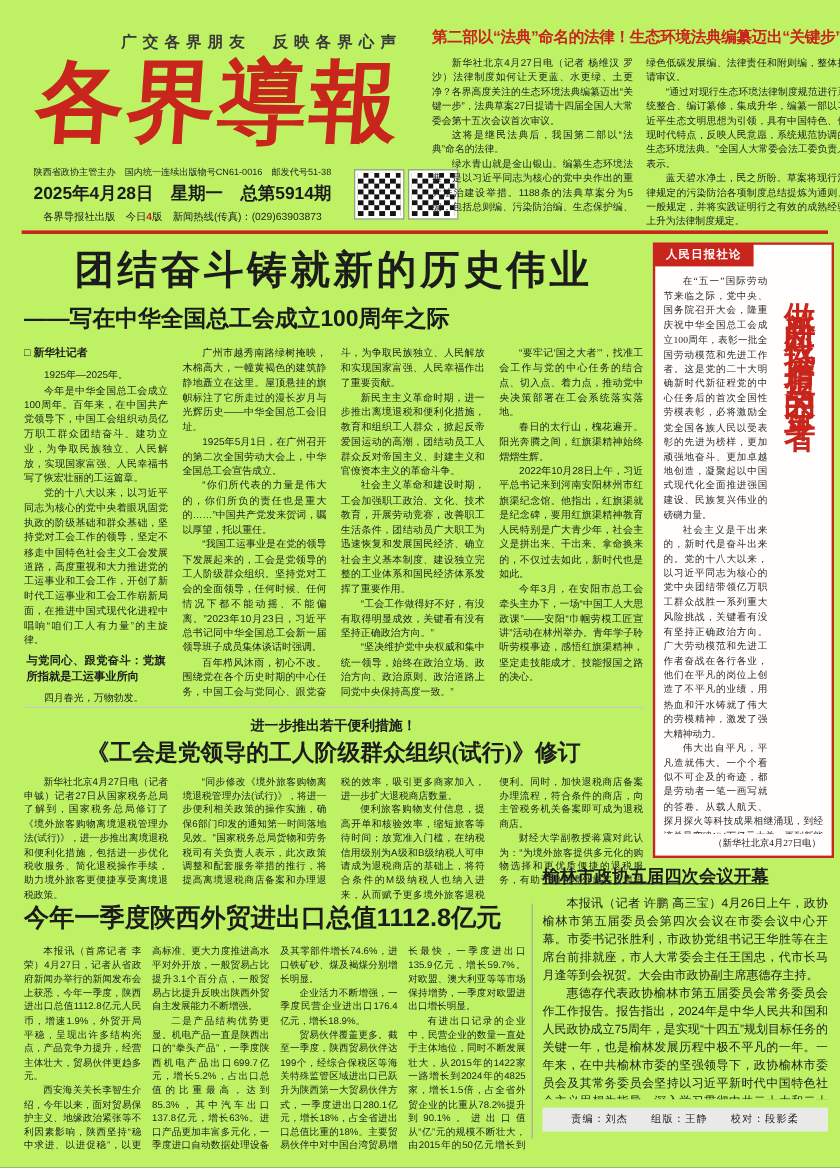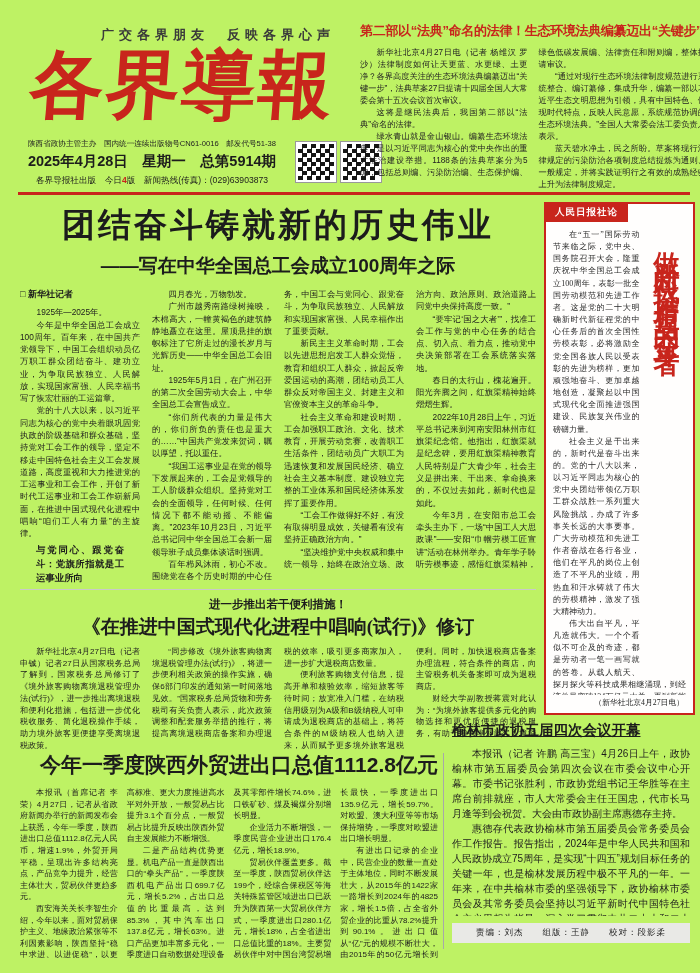--- a/index.html
+++ b/index.html
@@ -32,26 +32,26 @@
     letter-spacing:-0.3px; }
   .top-body { margin-top:7px; column-count:2; column-gap:11px; height:150px; overflow:hidden;
     font-size:8.2px; line-height:1.46; text-align:justify; color:#222; }
   
   .red-rule { position:absolute; left:18px; top:192px; width:672px; height:2.5px; background:var(--red); }
   .hairline-1 { position:absolute; left:20px; top:589px; width:516px; height:1px; background:#c9c9c9; }
   .divider-v { position:absolute; left:443px; top:753px; width:1px; height:196px; background:#a8a8a8; }
   
   .lead { position:absolute; left:20px; top:203px; width:516px; }
   .lead-h1 { text-align:center; font-size:33px; font-weight:700; letter-spacing:3px; white-space:nowrap; }
-  .lead-h2 { text-align:center; font-size:19px; font-weight:700; margin-top:5px; white-space:nowrap; }
+  .lead-h2 { text-align:left; font-size:19px; font-weight:700; margin-top:5px; white-space:nowrap; }
   .lead-cols { margin-top:9px; column-count:4; column-gap:12px; height:304px; overflow:hidden;
     font-size:8.3px; line-height:1.48; text-align:justify; }
   .byline { font-size:9px; font-weight:700; margin-bottom:5px; }
   .para { text-indent:2em; }
-  .subhead { font-weight:700; font-size:9.4px; margin:4px 16px; }
+  .subhead { font-weight:700; font-size:9.4px; margin:4px 2px; }
   
   .editorial { position:absolute; left:544px; top:202px; width:151px; height:513px;
     border:2px solid var(--red); background:#fffefd; }
   .ed-tag { position:absolute; top:-1px; left:-1px; background:var(--red); color:#fff;
     font-size:9.5px; font-weight:700; padding:3px 10px; letter-spacing:1px; }
   .ed-body { position:absolute; left:7px; right:7px; top:25px; bottom:18px; overflow:hidden;
     font-family:"Liberation Serif","DejaVu Serif",serif; font-size:8px; line-height:1.52;
     text-align:justify; color:#2a2a2a; }
   .ed-vtitle { float:right; writing-mode:vertical-rl; font-size:26px; font-weight:700;
     color:var(--red); letter-spacing:9px; height:436px; margin:2px 0 4px 7px; }
@@ -59,21 +59,21 @@
     font-family:"Liberation Serif","DejaVu Serif",serif; }
   
   .tax { position:absolute; left:20px; top:597px; width:516px; }
   .kicker { text-align:center; font-size:11.5px; font-weight:700; }
   .tax-h { text-align:center; font-size:19px; font-weight:700; margin-top:2px;
     font-family:"Liberation Serif","DejaVu Serif",serif; white-space:nowrap; }
   .tax-cols { margin-top:6px; column-count:4; column-gap:12px; height:108px; overflow:hidden;
     font-size:8.1px; line-height:1.45; text-align:justify; }
   
   .trade { position:absolute; left:20px; top:751px; width:418px; }
-  .trade-h { text-align:right; font-size:21px; font-weight:700; white-space:nowrap; }
+  .trade-h { text-align:left; font-size:21px; font-weight:700; white-space:nowrap; }
   .trade-cols { margin-top:8px; column-count:4; column-gap:9px; height:176px; overflow:hidden;
     font-size:8px; line-height:1.45; text-align:justify; }
   
   .yulin { position:absolute; left:452px; top:721px; width:238px; }
   .yulin-h { font-size:14.5px; font-weight:700;
     font-family:"Liberation Serif","DejaVu Serif",serif;text-decoration:underline; }
   .yulin-body { margin-top:6px; height:170px; overflow:hidden;
     font-size:10px; line-height:1.5; text-align:justify; }
   .yulin-footer { margin-top:7px; background:#e9e9e6; text-align:center; font-size:8.5px;
     padding:4px 16px; color:#222; letter-spacing:1px; }
@@ -114,49 +114,49 @@
     <p class="para">1925年—2025年。</p>
         <p class="para">今年是中华全国总工会成立100周年。百年来，在中国共产党领导下，中国工会组织动员亿万职工群众团结奋斗、建功立业，为争取民族独立、人民解放，实现国家富强、人民幸福书写了恢宏壮丽的工运篇章。</p>
         <p class="para">党的十八大以来，以习近平同志为核心的党中央着眼巩固党执政的阶级基础和群众基础，坚持党对工会工作的领导，坚定不移走中国特色社会主义工会发展道路，高度重视和大力推进党的工运事业和工会工作，开创了新时代工运事业和工会工作崭新局面，在推进中国式现代化进程中唱响“咱们工人有力量”的主旋律。</p>
         <p class="subhead">与党同心、跟党奋斗：党旗所指就是工运事业所向</p>
         <p class="para">四月春光，万物勃发。</p>
         <p class="para">广州市越秀南路绿树掩映，木棉高大，一幢黄褐色的建筑静静地矗立在这里。屋顶悬挂的旗帜标注了它所走过的漫长岁月与光辉历史——中华全国总工会旧址。</p>
         <p class="para">1925年5月1日，在广州召开的第二次全国劳动大会上，中华全国总工会宣告成立。</p>
         <p class="para">“你们所代表的力量是伟大的，你们所负的责任也是重大的……”中国共产党发来贺词，嘱以厚望，托以重任。</p>
         <p class="para">“我国工运事业是在党的领导下发展起来的，工会是党领导的工人阶级群众组织。坚持党对工会的全面领导，任何时候、任何情况下都不能动摇、不能偏离。”2023年10月23日，习近平总书记同中华全国总工会新一届领导班子成员集体谈话时强调。</p>
         <p class="para">百年栉风沐雨，初心不改。围绕党在各个历史时期的中心任务，中国工会与党同心、跟党奋斗，为争取民族独立、人民解放和实现国家富强、人民幸福作出了重要贡献。</p>
-        <p class="para">新民主主义革命时期，工会以先进思想启发工人群众觉悟，教育和组织工人群众，掀起反帝爱国运动的高潮，团结动员工人群众反对帝国主义、封建主义和官僚资本主义的革命斗争。</p>
+        <p class="para">新民主主义革命时期，进一步推出离境退税和便利化措施，教育和组织工人群众，掀起反帝爱国运动的高潮，团结动员工人群众反对帝国主义、封建主义和官僚资本主义的革命斗争。</p>
         <p class="para">社会主义革命和建设时期，工会加强职工政治、文化、技术教育，开展劳动竞赛，改善职工生活条件，团结动员广大职工为迅速恢复和发展国民经济、确立社会主义基本制度、建设独立完整的工业体系和国民经济体系发挥了重要作用。</p>
         <p class="para">“工会工作做得好不好，有没有取得明显成效，关键看有没有坚持正确政治方向。”</p>
         <p class="para">“坚决维护党中央权威和集中统一领导，始终在政治立场、政治方向、政治原则、政治道路上同党中央保持高度一致。”</p>
         <p class="para">“要牢记‘国之大者’”，找准工会工作与党的中心任务的结合点、切入点、着力点，推动党中央决策部署在工会系统落实落地。</p>
         <p class="para">春日的太行山，槐花遍开。阳光奔腾之间，红旗渠精神始终熠熠生辉。</p>
         <p class="para">2022年10月28日上午，习近平总书记来到河南安阳林州市红旗渠纪念馆。他指出，红旗渠就是纪念碑，要用红旗渠精神教育人民特别是广大青少年，社会主义是拼出来、干出来、拿命换来的，不仅过去如此，新时代也是如此。</p>
         <p class="para">今年3月，在安阳市总工会牵头主办下，一场“中国工人大思政课”——安阳“巾帼劳模工匠宣讲”活动在林州举办。青年学子聆听劳模事迹，感悟红旗渠精神，坚定走技能成才、技能报国之路的决心。</p>
       </div>
   </div>
 
   <div class="editorial">
     <div class="ed-tag">人民日报社论</div>
     <div class="ed-body">
       <div class="ed-vtitle">做新时代挺膺担当的奋斗者</div>
       <div>
           <p class="para">在“五一”国际劳动节来临之际，党中央、国务院召开大会，隆重庆祝中华全国总工会成立100周年，表彰一批全国劳动模范和先进工作者。这是党的二十大明确新时代新征程党的中心任务后的首次全国性劳模表彰，必将激励全党全国各族人民以受表彰的先进为榜样，更加顽强地奋斗、更加卓越地创造，凝聚起以中国式现代化全面推进强国建设、民族复兴伟业的磅礴力量。</p>
-          <p class="para">社会主义是干出来的，新时代是奋斗出来的。党的十八大以来，以习近平同志为核心的党中央团结带领亿万职工群众战胜一系列重大风险挑战，办成了许多事关长远的大事要事。广大劳动模范和先进工作者奋战在各行各业，他们在平凡的岗位上创造了不平凡的业绩，用热血和汗水铸就了伟大的劳模精神，激发了强大精神动力。</p>
+          <p class="para">社会主义是干出来的，新时代是奋斗出来的。党的十八大以来，以习近平同志为核心的党中央团结带领亿万职工群众战胜一系列重大风险挑战，关键看有没有坚持正确政治方向。广大劳动模范和先进工作者奋战在各行各业，他们在平凡的岗位上创造了不平凡的业绩，用热血和汗水铸就了伟大的劳模精神，激发了强大精神动力。</p>
           <p class="para">伟大出自平凡，平凡造就伟大。一个个看似不可企及的奇迹，都是劳动者一笔一画写就的答卷。从载人航天、探月探火等科技成果相继涌现，到经济总量突破134万亿元大关，再到新能源汽车年产量首次突破1000万辆……亿万劳动者在党的领导下集中精力办好自己的事，干事创业、奋斗争先，书写“中国梦·劳动美”的新篇章。人民是历史的创造者。坚持以人民为中心，充分激发亿万职工的积极性主动性创造性，中国式现代化拥有了最坚实的依托。</p>
         </div>
     </div>
     <div class="ed-sign">（新华社北京4月27日电）</div>
   </div>
 
   <div class="hairline-1"></div>
 
   <div class="tax">
     <div class="kicker">进一步推出若干便利措施！</div>
-    <div class="tax-h">《在推进中国式现代化进程中唱响(试行)》修订</div>
+    <div class="tax-h">《工会是党领导的工人阶级群众组织(试行)》修订</div>
     <div class="tax-cols">
         <p class="para">新华社北京4月27日电（记者 申铖）记者27日从国家税务总局了解到，国家税务总局修订了《境外旅客购物离境退税管理办法(试行)》，进一步推出离境退税和便利化措施，包括进一步优化税收服务、简化退税操作手续，助力境外旅客更便捷享受离境退税政策。</p>
         <p class="para">“同步修改《境外旅客购物离境退税管理办法(试行)》，将进一步便利相关政策的操作实施，确保6部门印发的通知第一时间落地见效。”国家税务总局货物和劳务税司有关负责人表示，此次政策调整和配套服务举措的推行，将提高离境退税商店备案和办理退税的效率，吸引更多商家加入，进一步扩大退税商店数量。</p>
         <p class="para">便利旅客购物支付信息，提高开单和核验效率，缩短旅客等待时间；放宽准入门槛，在纳税信用级别为A级和B级纳税人可申请成为退税商店的基础上，将符合条件的M级纳税人也纳入进来，从而赋予更多境外旅客退税便利。同时，加快退税商店备案办理流程，符合条件的商店，向主管税务机关备案即可成为退税商店。</p>
         <p class="para">财经大学副教授蒋震对此认为：“为境外旅客提供多元化的购物选择和更优质便捷的退税服务，有助于增强境外旅客入境消费活力，有效助力高水平对外开放和经济增长。”</p>
       </div>
   </div>
 
   <div class="trade">
     <div class="trade-h">今年一季度陕西外贸进出口总值1112.8亿元</div>

